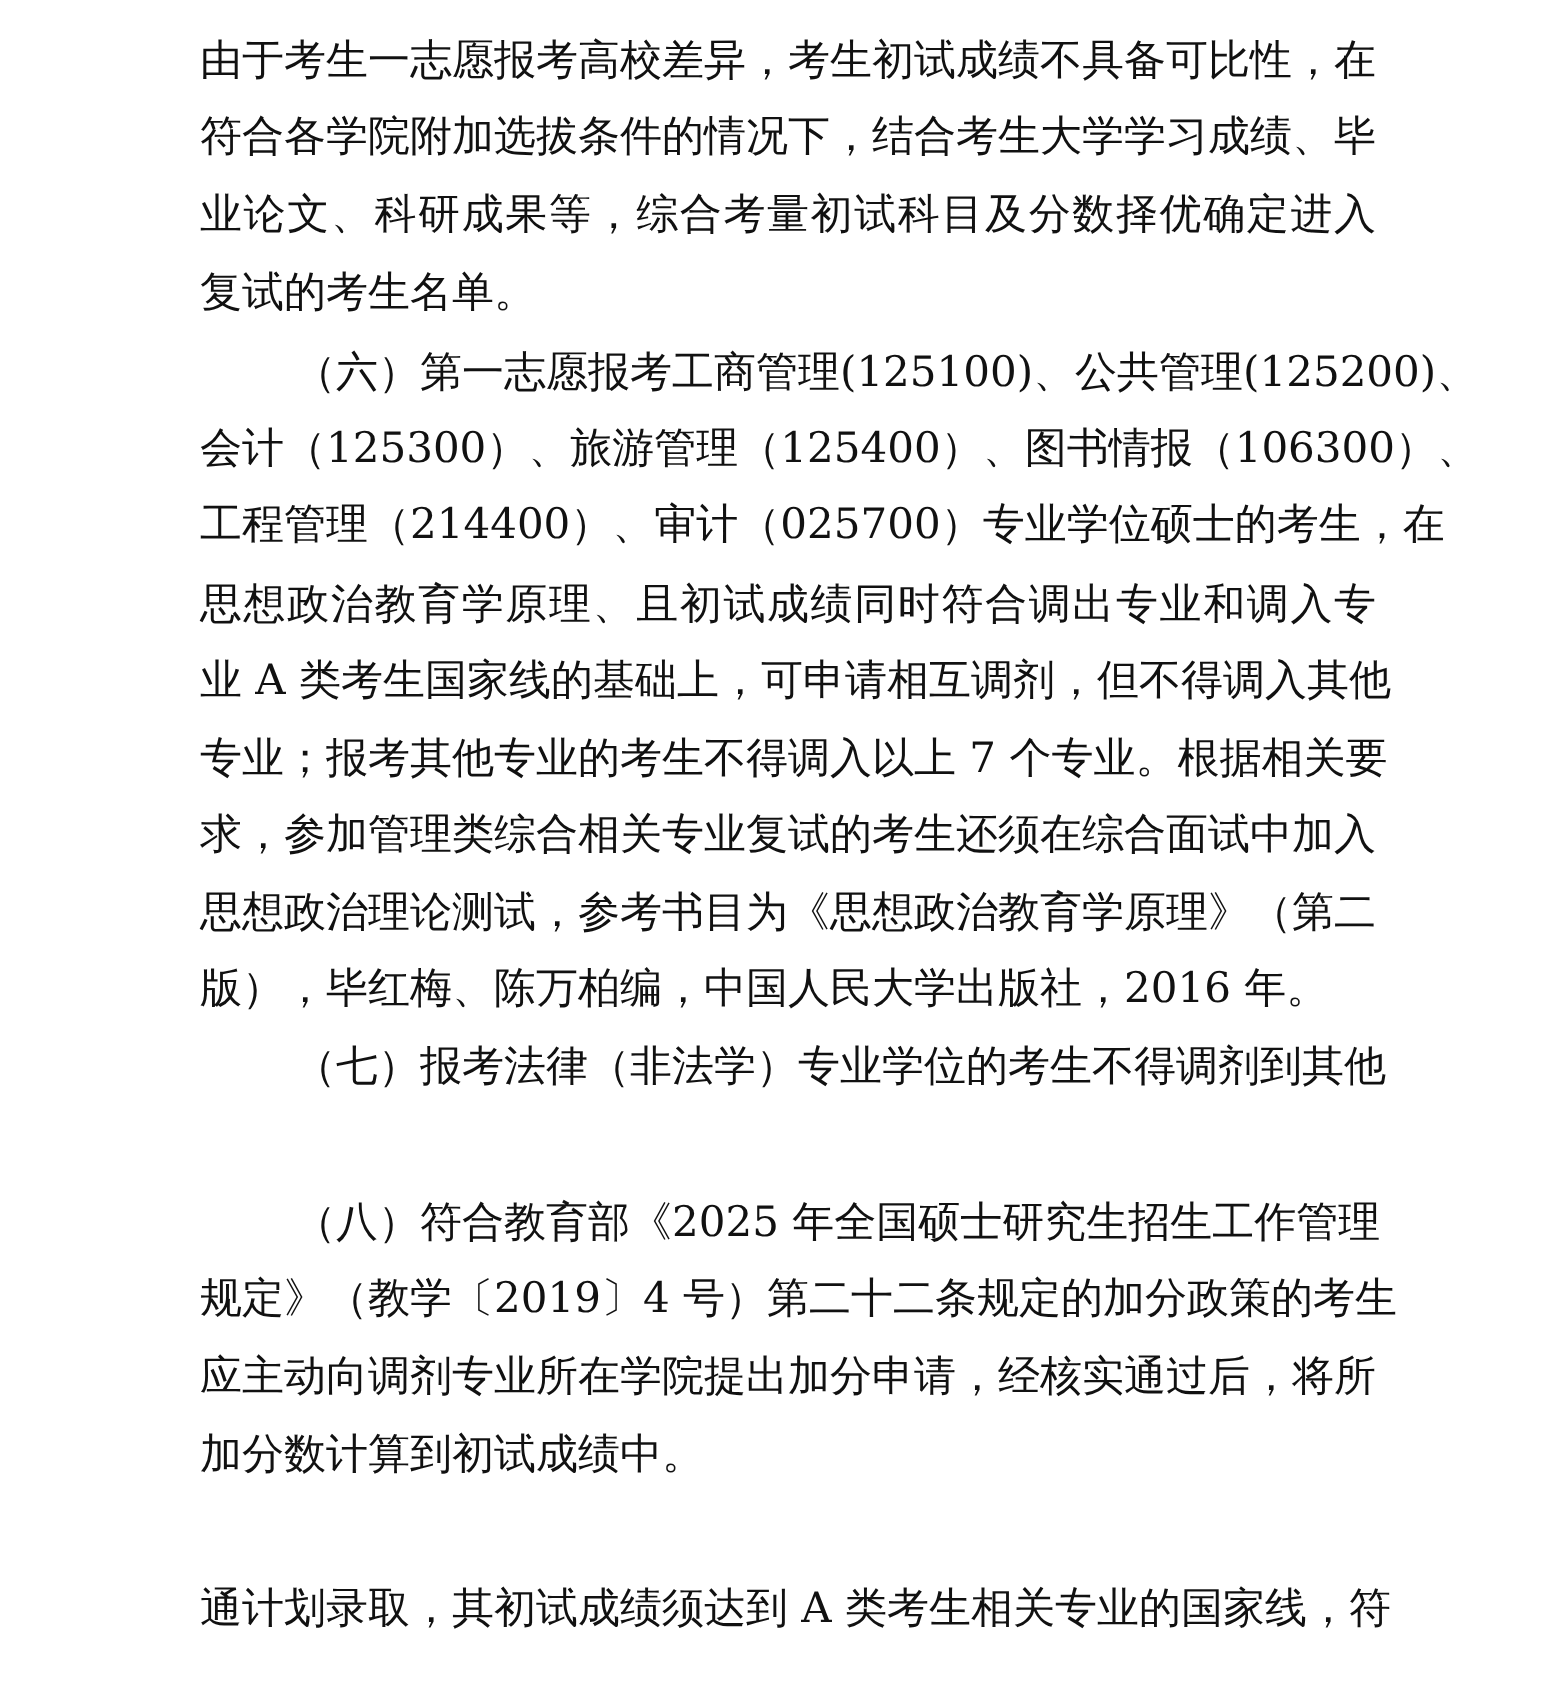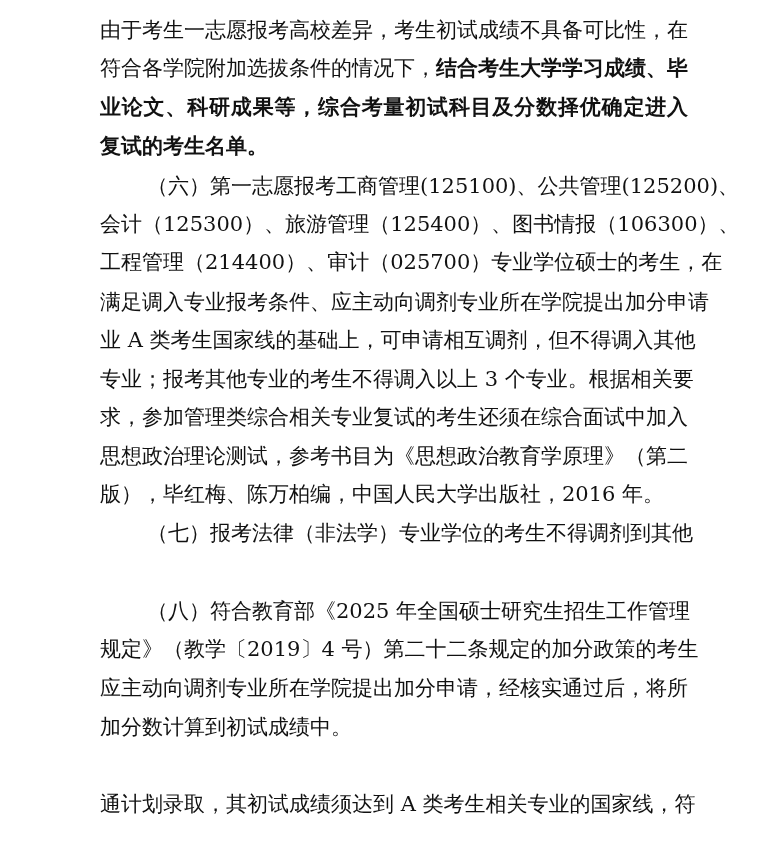--- a/index.html
+++ b/index.html
@@ -4,37 +4,37 @@
 <style>
   html, body { margin: 0; padding: 0; background: #ffffff; }
   body { width: 783px; height: 844px; overflow: hidden; position: relative;
          font-family: "DejaVu Serif", "Liberation Serif", serif; color: #111111; }
   .page { position: absolute; left: 0; top: 0; width: 783px; height: 844px; padding-left: 16px; }
   .line { position: absolute; left: 100px; width: 588px; height: 30px;
           font-size: 21px; line-height: 30px; white-space: nowrap;
           text-align-last: justify; text-align: justify; letter-spacing: 0; }
   .line.last { text-align-last: left; }
   .line.indent { left: 147px; width: 541px; }
-  .b { font-weight: bold; }
+  .b { font-weight: normal; }
 </style>
 </head>
 <body>
 
 <div class="page">
   <div class="line" style="top:15px"><span>由于考生一志愿报考高校差异，考生初试成绩不具备可比性，在</span></div>
   <div class="line" style="top:53px"><span>符合各学院附加选拔条件的情况下，</span><span class="b">结合考生大学学习成绩、毕</span></div>
   <div class="line b" style="top:92px"><span>业论文、科研成果等，综合考量初试科目及分数择优确定进入</span></div>
   <div class="line b last" style="top:131px"><span>复试的考生名单。</span></div>
 
   <div class="line indent" style="top:171px"><span>（六）第一志愿报考工商管理(125100)、公共管理(125200)、</span></div>
   <div class="line" style="top:209px"><span>会计（125300）、旅游管理（125400）、图书情报（106300）、</span></div>
   <div class="line" style="top:247px"><span>工程管理（214400）、审计（025700）专业学位硕士的考生，在</span></div>
-  <div class="line" style="top:287px"><span>满足调入专业报考条件、应主动向调剂专业所在学院提出加分申请</span></div>
+  <div class="line" style="top:287px"><span>思想政治教育学原理、且初试成绩同时符合调出专业和调入专</span></div>
   <div class="line" style="top:325px"><span>业 A 类考生国家线的基础上，可申请相互调剂，但不得调入其他</span></div>
-  <div class="line" style="top:364px"><span>专业；报考其他专业的考生不得调入以上 3 个专业。根据相关要</span></div>
+  <div class="line" style="top:364px"><span>专业；报考其他专业的考生不得调入以上 7 个专业。根据相关要</span></div>
   <div class="line" style="top:402px"><span>求，参加管理类综合相关专业复试的考生还须在综合面试中加入</span></div>
   <div class="line" style="top:441px"><span>思想政治理论测试，参考书目为《思想政治教育学原理》（第二</span></div>
   <div class="line last" style="top:479px"><span>版），毕红梅、陈万柏编，中国人民大学出版社，2016 年。</span></div>
 
   <div class="line indent" style="top:518px"><span>（七）报考法律（非法学）专业学位的考生不得调剂到其他</span></div>
 
   <div class="line indent" style="top:596px"><span>（八）符合教育部《2025 年全国硕士研究生招生工作管理</span></div>
   <div class="line" style="top:634px"><span>规定》（教学〔2019〕4 号）第二十二条规定的加分政策的考生</span></div>
   <div class="line" style="top:673px"><span>应主动向调剂专业所在学院提出加分申请，经核实通过后，将所</span></div>
   <div class="line last" style="top:712px"><span>加分数计算到初试成绩中。</span></div>

